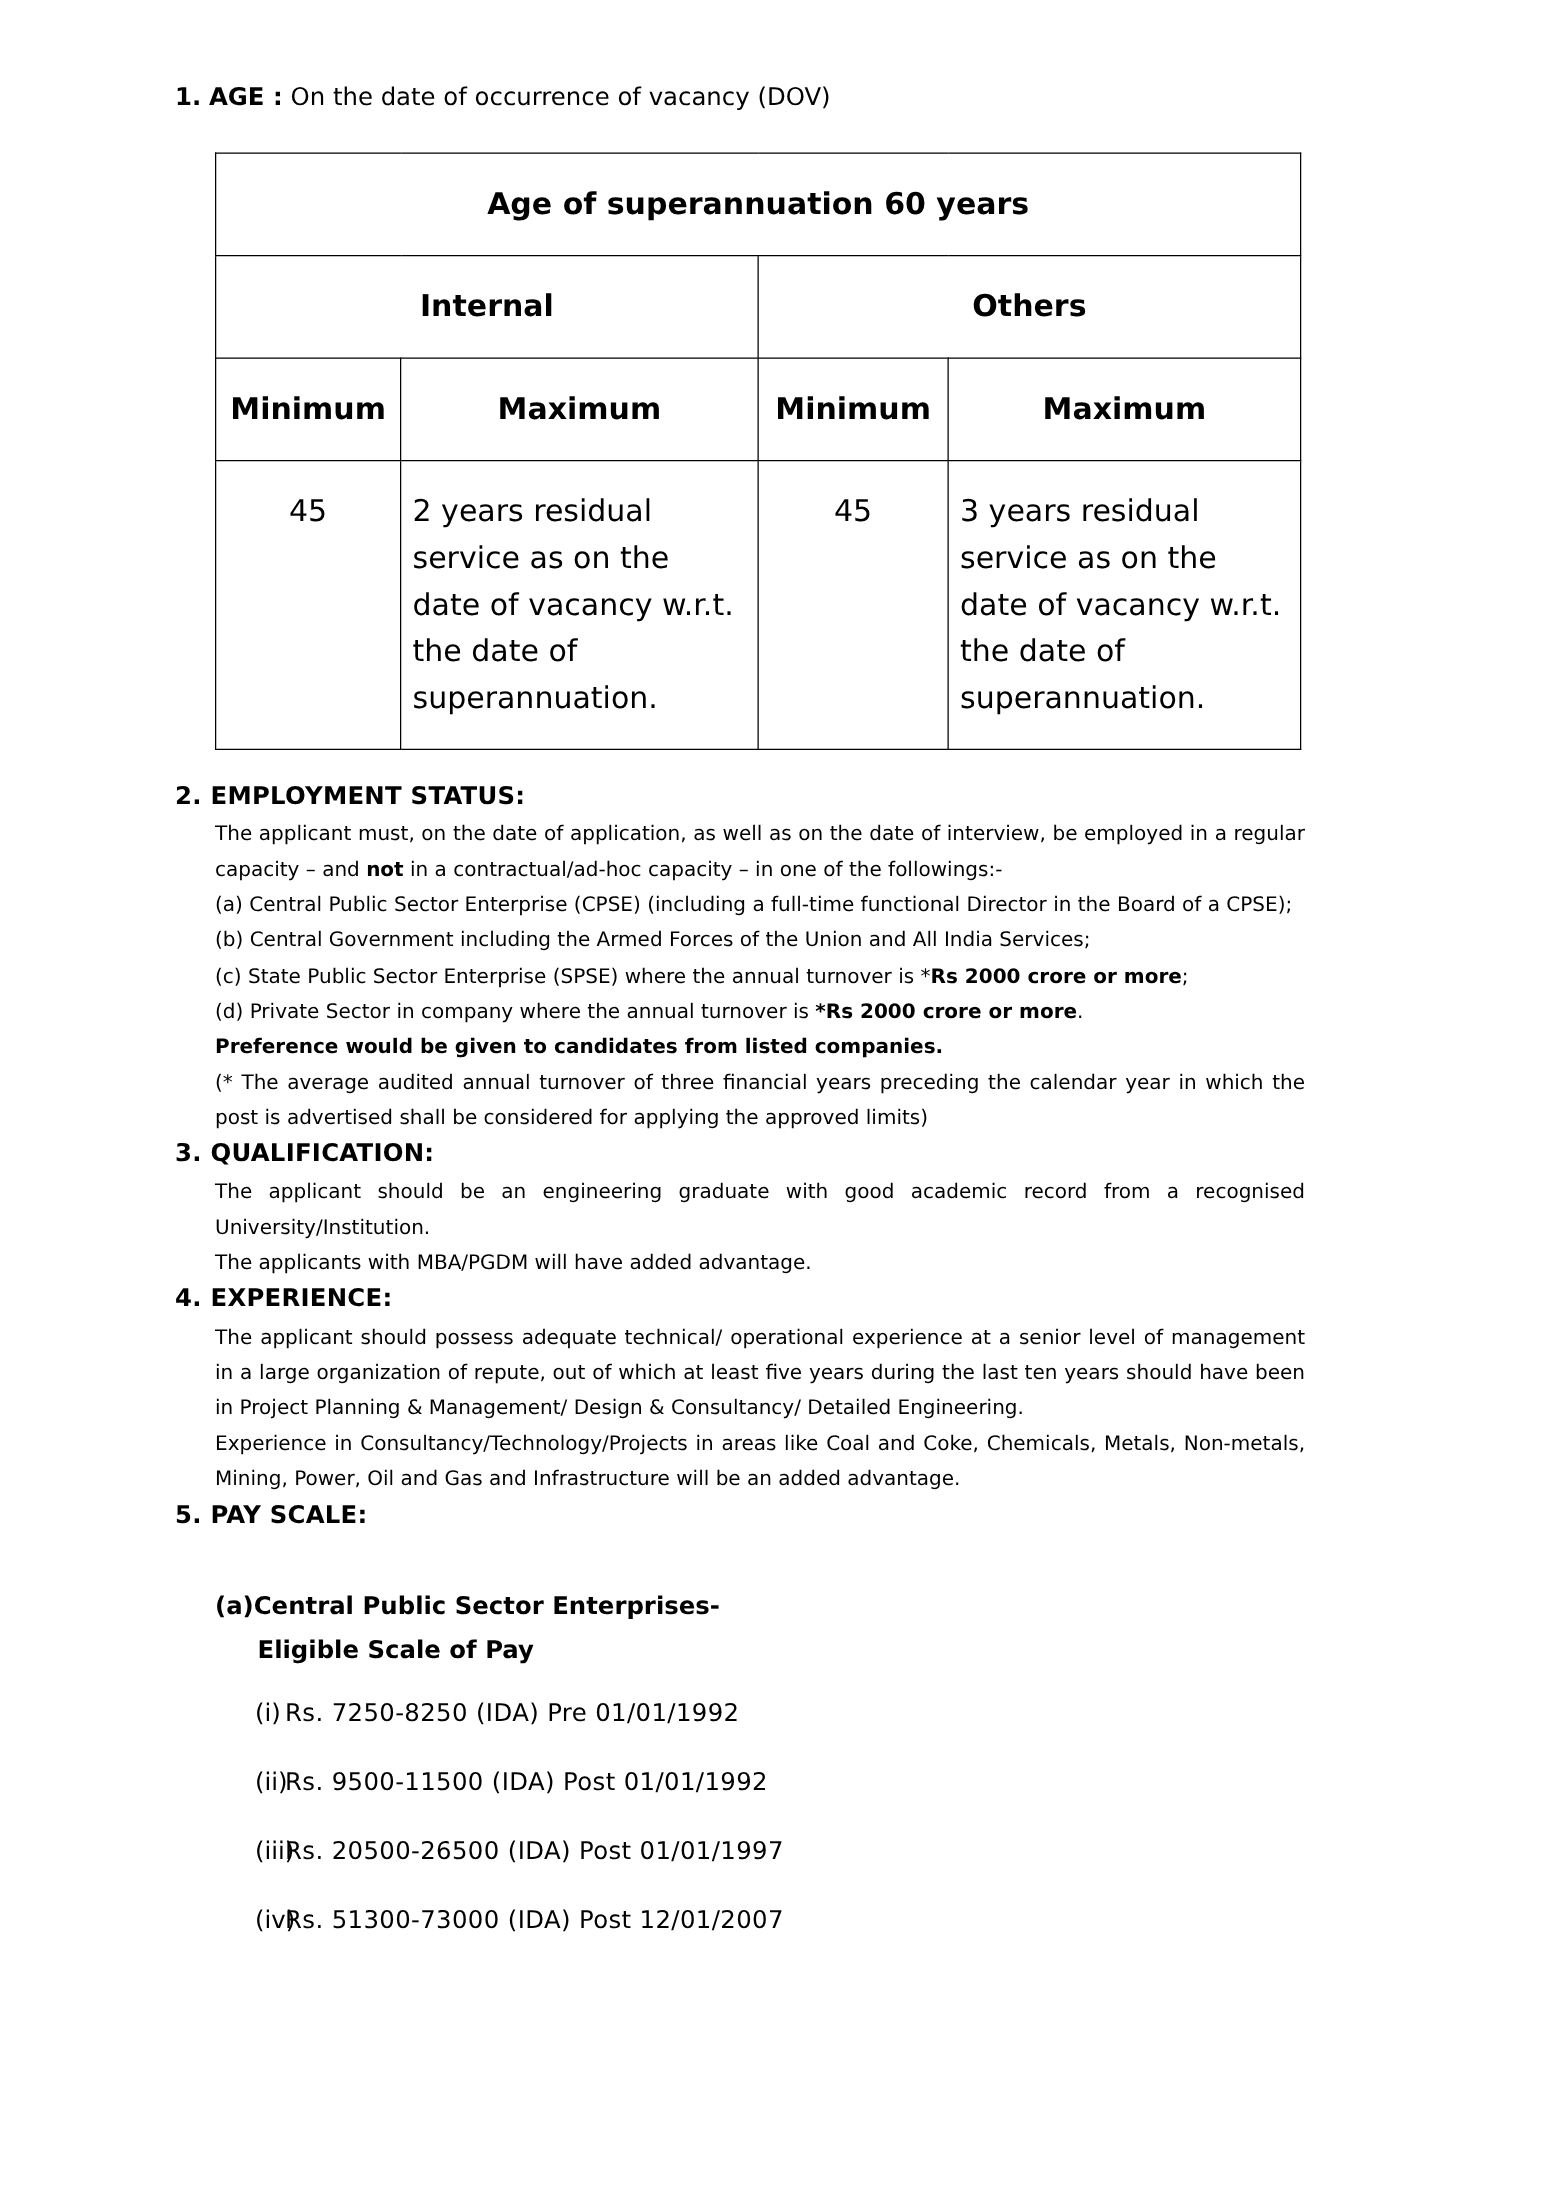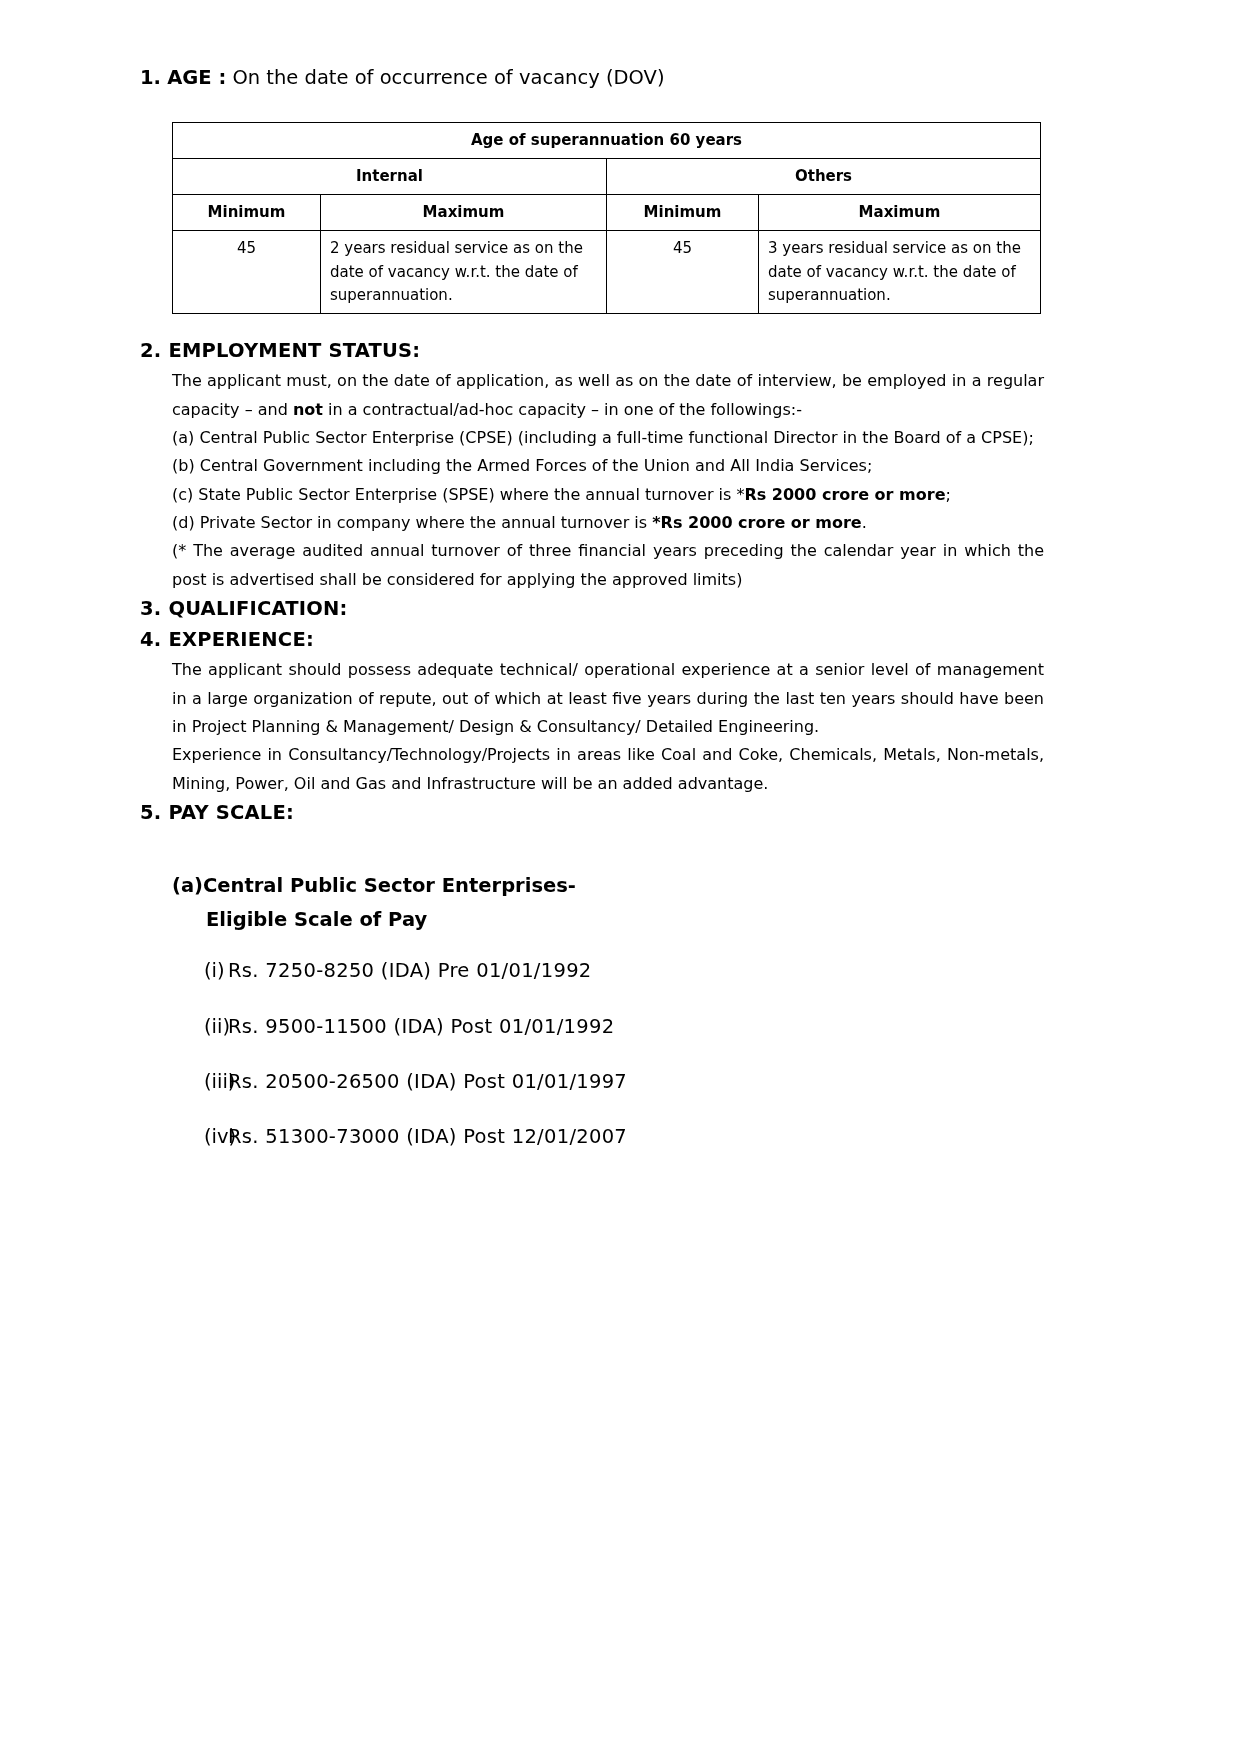--- a/index.html
+++ b/index.html
@@ -58,22 +58,22 @@
     margin: 28px 0 0 32px;
     width: 868px;
   }
   table.age {
     border-collapse: collapse;
     width: 868px;
     table-layout: fixed;
   }
   table.age td {
     border: 1.6px solid #000000;
-    font-size: 15px;
-    padding: 6px 9px;
+    font-size: 24px;
+    padding: 22px 9px;
     vertical-align: top;
     line-height: 1.55;
   }
   td.ctr {
     text-align: center;
     font-weight: bold;
     padding-top: 10px;
     padding-bottom: 10px;
   }
   td.val {
@@ -168,28 +168,33 @@
   <div class="body-block">
     <p><span>The applicant must, on the date of application, as well as on the date of interview, be employed in a regular capacity – and </span><b>not</b><span> in a contractual/ad-hoc capacity –  in one of the followings:-</span></p>
 
     <p>(a) Central Public Sector Enterprise (CPSE) (including a full-time functional  Director in the Board of a CPSE);</p>
     <p class="nojust">(b) Central Government including the Armed Forces of the Union and All India Services;</p>
 
     <p><span>(c) State Public Sector Enterprise (SPSE) where the annual turnover is *</span><b>Rs 2000 crore or more</b><span>;</span></p>
 
     <p><span>(d) Private Sector in company where the annual turnover is </span><b>*Rs 2000 crore or more</b><span>.</span></p>
 
+    <p class="b nojust">Preference would be given to candidates from listed companies.</p>
     <p>(* The average audited annual turnover of three financial years preceding the calendar year in which the post is advertised shall be considered for applying the approved limits)</p>
   </div>
 
   <div class="sec-head">
     <span class="num">3.</span>
     <span>QUALIFICATION:</span>
   </div>
 
+  <div class="body-block">
+    <p>The applicant should be an engineering graduate with good academic record from a recognised University/Institution.</p>
+    <p class="nojust">The applicants with MBA/PGDM will have added advantage.</p>
+  </div>
 
   <div class="sec-head">
     <span class="num">4.</span>
     <span>EXPERIENCE:</span>
   </div>
 
   <div class="body-block">
     <p>The applicant should possess adequate technical/ operational experience at a senior level of management in a large organization of repute, out of which at least five years during the last ten years should have been in Project Planning &amp; Management/ Design &amp; Consultancy/ Detailed Engineering.</p>
     <p>Experience in Consultancy/Technology/Projects in areas like Coal and Coke, Chemicals, Metals, Non-metals, Mining, Power, Oil and Gas and Infrastructure will be an added advantage.</p>
   </div>

